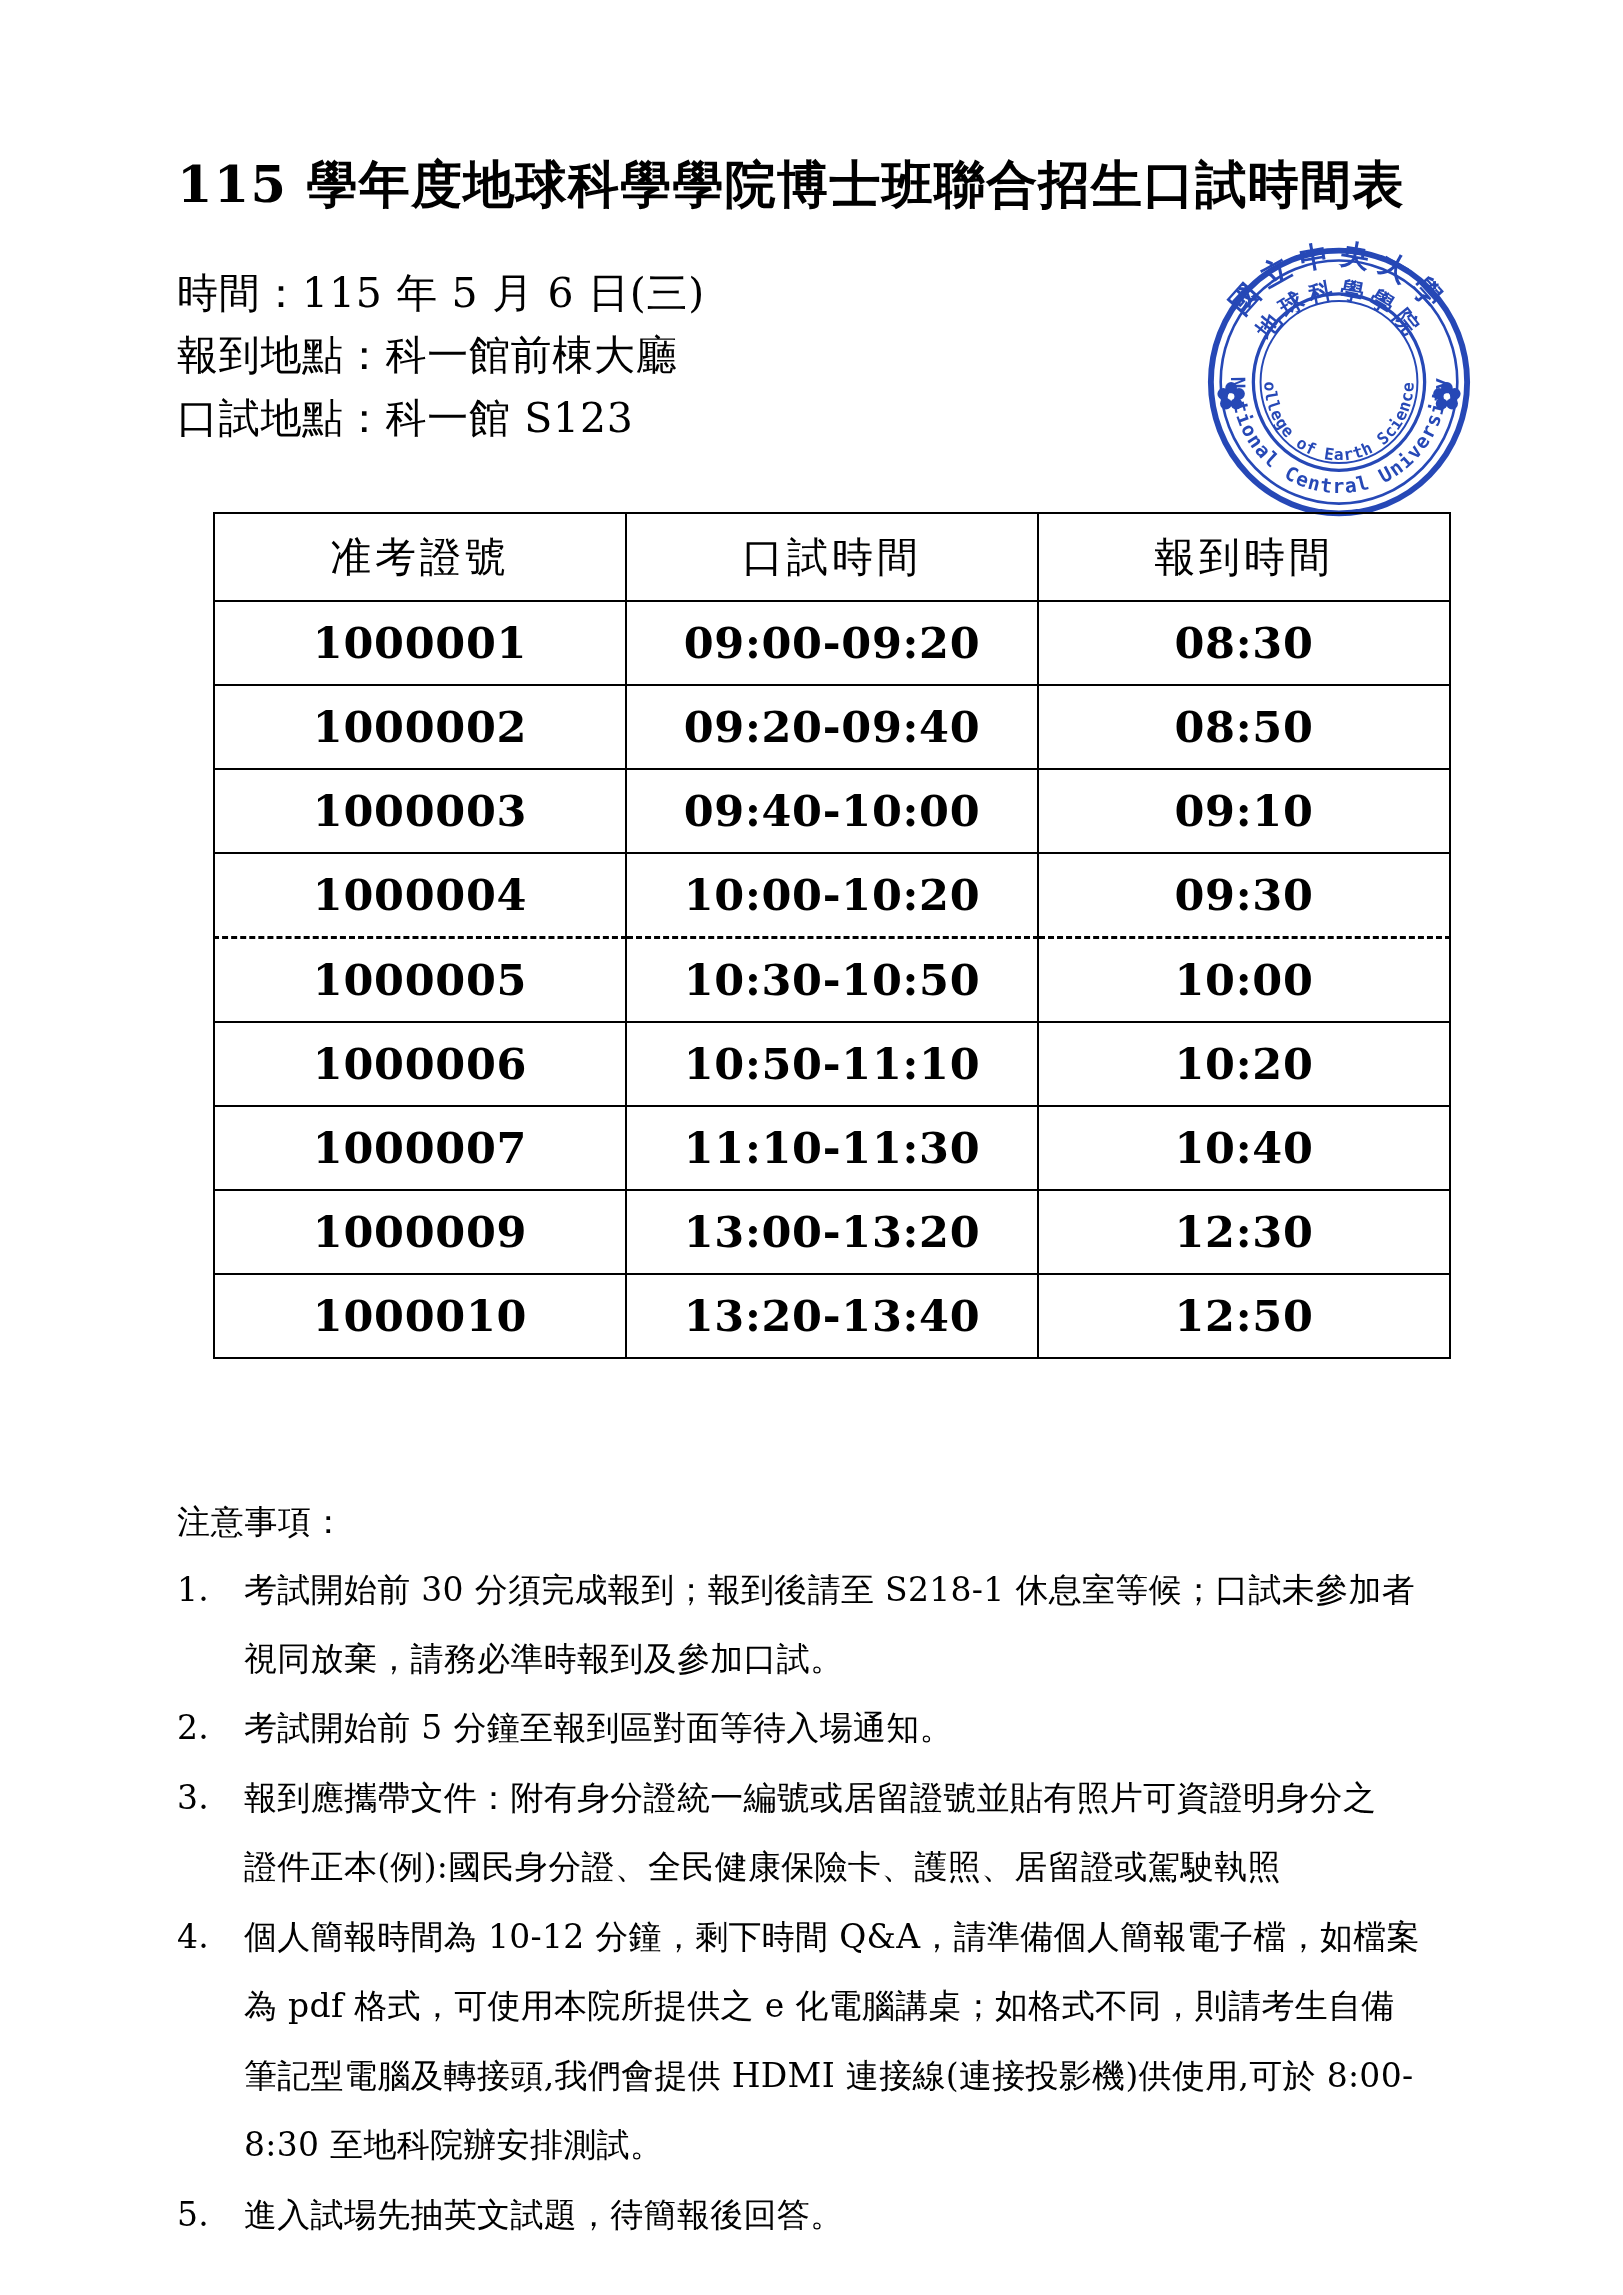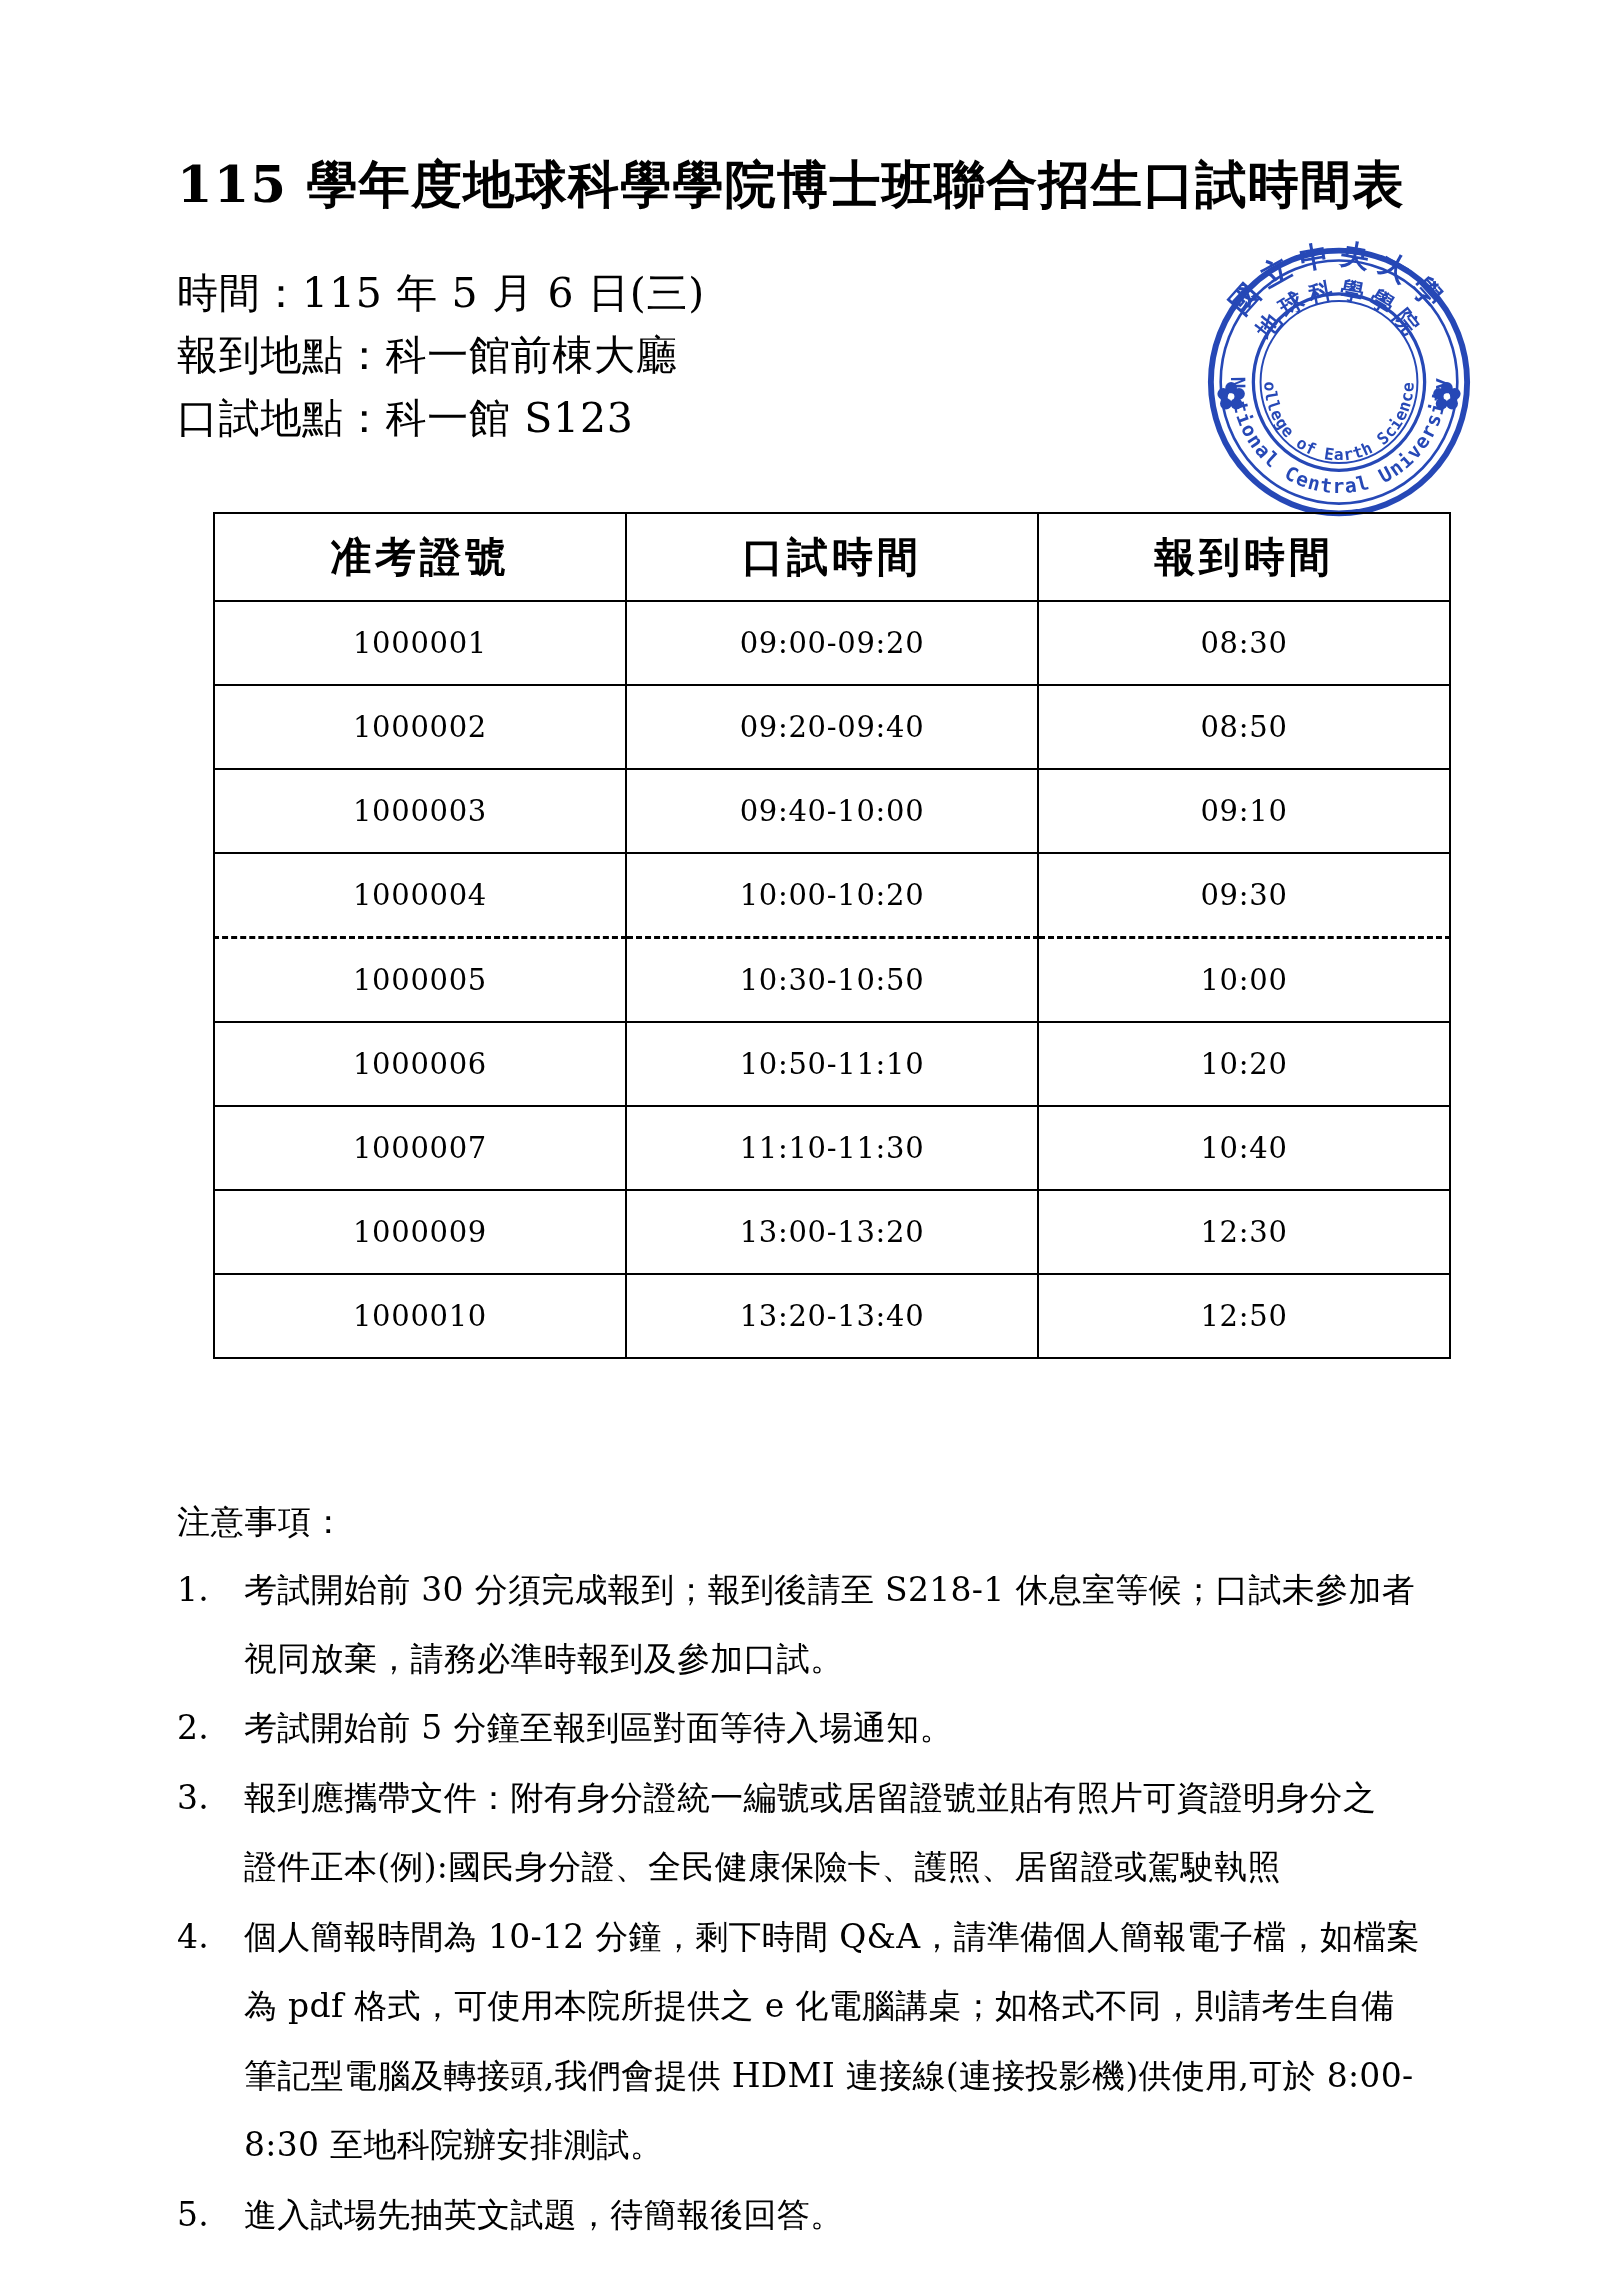--- a/index.html
+++ b/index.html
@@ -80,28 +80,29 @@
   table.schedule th,
   table.schedule td {
     border: 2px solid #000;
     text-align: center;
     vertical-align: middle;
     height: 82px;
     padding: 0;
   }
   table.schedule th {
     font-size: 41px;
-    font-weight: bold;
+    font-weight: normal;
     letter-spacing: 3.9px;
     height: 86px;
   }
   table.schedule td {
-    font-size: 29px;
+    font-size: 43px;
     letter-spacing: 0.7px;
     font-family: "DejaVu Serif", "Liberation Serif", serif;
+    font-weight: bold;
   }
   
   tr.sep-dashed td { border-bottom: 3.9px dashed #000; }
   
   tr.sep-double td { border-bottom: 7.2px double #000; }
 
   
   .notes {
     position: absolute;
     left: 159px;

